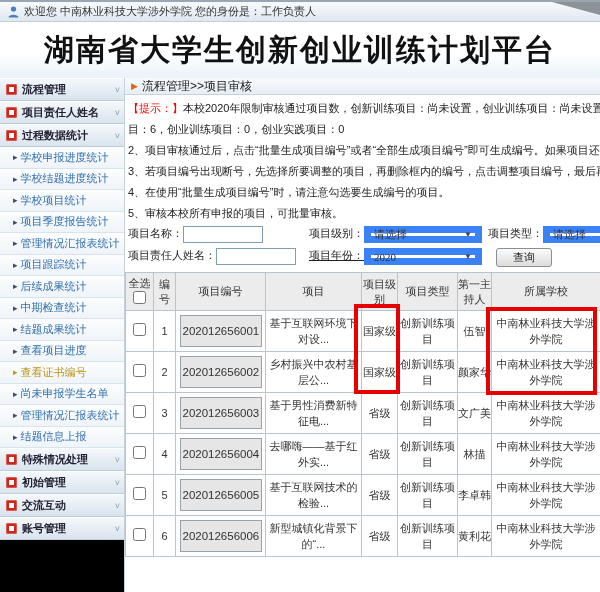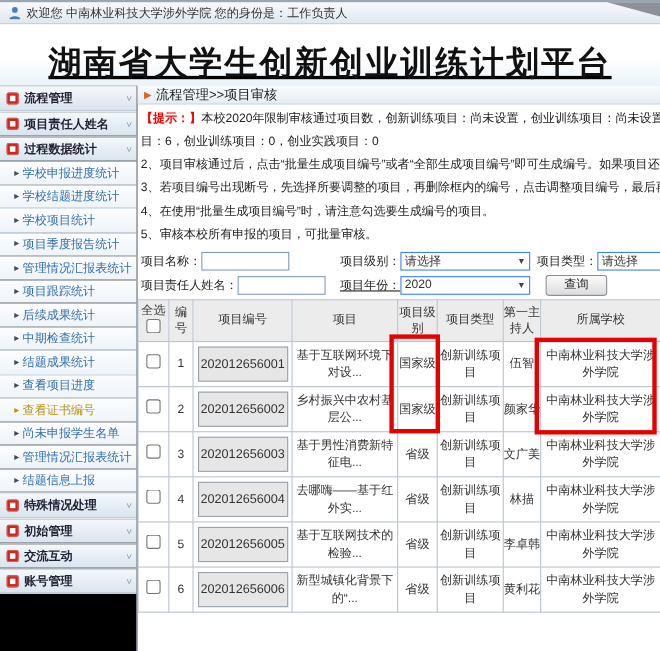--- a/index.html
+++ b/index.html
@@ -10,21 +10,21 @@
   
   .topbar { position:relative; height:22px; background:linear-gradient(#f7fafc,#dfe8f0);
             border-top:2px solid #9aa6b2; border-bottom:1px solid #c2cdd8;
             display:flex; align-items:center; padding-left:8px; }
   .topbar .welcome { font-size:11px; color:#333; margin-left:5px; }
   .corner-tri { position:absolute; top:0; right:0; width:0; height:0;
                 border-top:13px solid #8d9298; border-left:48px solid transparent; }
 
   
   .banner { height:56px; background:linear-gradient(#ffffff 55%, #e9f3f9);
-            display:flex; align-items:flex-end; justify-content:center;text-decoration:underline; }
+            display:flex; align-items:center; justify-content:center; }
   .banner .title { font-size:30px; font-weight:bold; color:#111; letter-spacing:2px; }
 
   
   .cols { display:flex; height:514px; }
   .sidebar { width:125px; flex:0 0 125px; background:#000000; border-right:1px solid #c5d1dd; }
   .main { flex:1; overflow:hidden; position:relative; }
 
   
   .sec { height:23px; display:flex; align-items:center; padding:0 4px 0 6px;
          background:linear-gradient(#f4f8fb,#d9e4ee); border-bottom:1px solid #c0ccd8;
@@ -44,30 +44,30 @@
 
   
   .crumbbar { height:17px; background:linear-gradient(#f8fbfd,#e6edf4);
               border-bottom:1px solid #c6d2de; display:flex; align-items:center; padding-left:6px; }
   .crumbbar .bicon { color:#e2611c; font-size:9px; margin-right:4px; }
   .crumbbar .btext { font-size:12px; color:#222; }
 
   
   .texts { padding:3px 0 2px 3px; }
   .tline { font-size:11px; color:#222; line-height:21px; white-space:nowrap; overflow:hidden; }
-  .tline .red { color:#f00; font-weight:bold;margin-top:28px; }
-
-  
-  .frow { display:flex; align-items:center; height:22px; font-size:11px; color:#222;
+  .tline .red { color:#f00; font-weight:normal;margin-top:28px; }
+
+  
+  .frow { display:flex; height:22px; font-size:11px; color:#222;
           white-space:nowrap; padding-left:3px; }
   .tinput { width:80px; height:17px; border:1px solid #7f9db9; background:#fff;
             font-size:11px; padding:0 2px; }
   .fsel { display:inline-flex; align-items:center; justify-content:space-between;
-          width:118px; height:17px; border:1px solid #3b82f6; background:#fff;
-          font-size:11px; color:#333; padding:0 3px; flex:0 0 auto; }
+          width:118px; height:17px; border:7px solid #3b82f6; background:#fff;
+          font-size:11px; color:#333; padding:0 3px; flex:0 0 auto;font-family:Liberation Serif, serif; }
   .fsel .caret { font-size:8px; color:#444; }
   .qbtn { width:56px; height:19px; font-size:11px; color:#222; text-align:center;
           border:1px solid #8a8f96; border-radius:3px;
           background:linear-gradient(#fbfbfb,#dcdcdc); cursor:pointer; line-height:17px; }
 
   
   .table-wrap { position:relative; margin-top:2px; }
   table { border-collapse:collapse; table-layout:fixed; width:475px; }
   col.c-sel{width:28px;} col.c-no{width:22px;} col.c-code{width:90px;} col.c-title{width:96px;}
   col.c-level{width:36px;} col.c-type{width:60px;} col.c-person{width:34px;} col.c-school{width:109px;}

